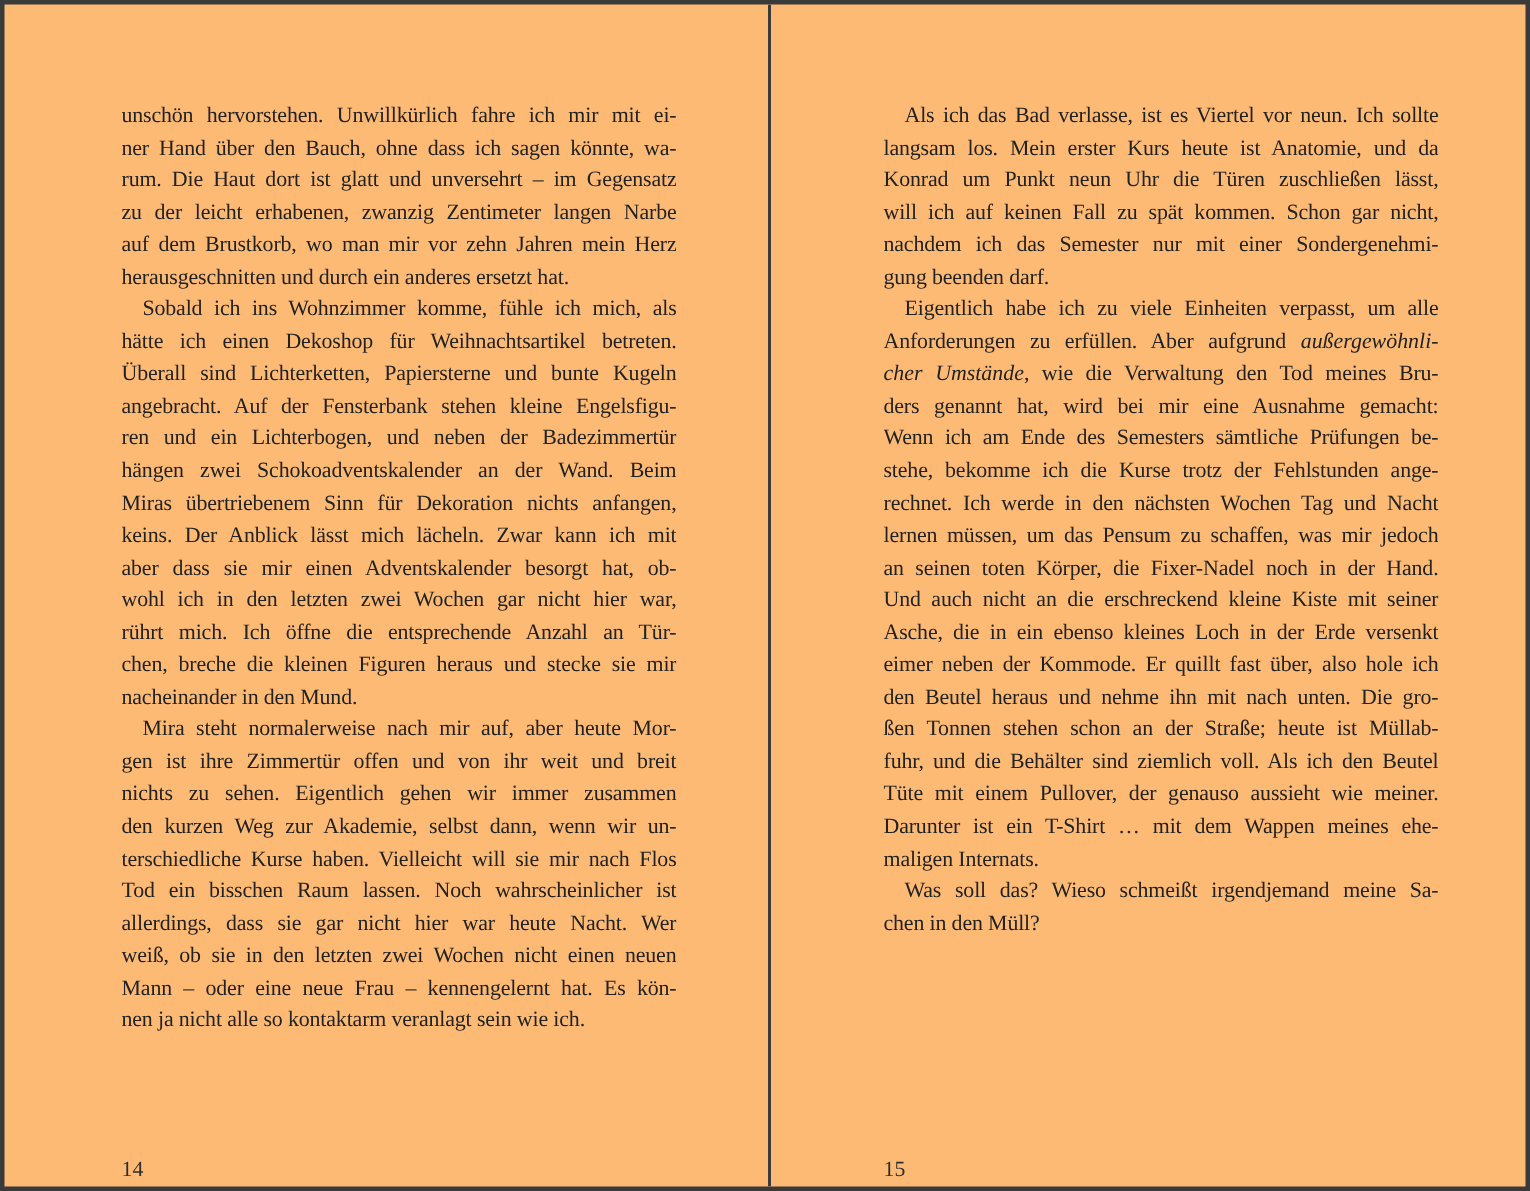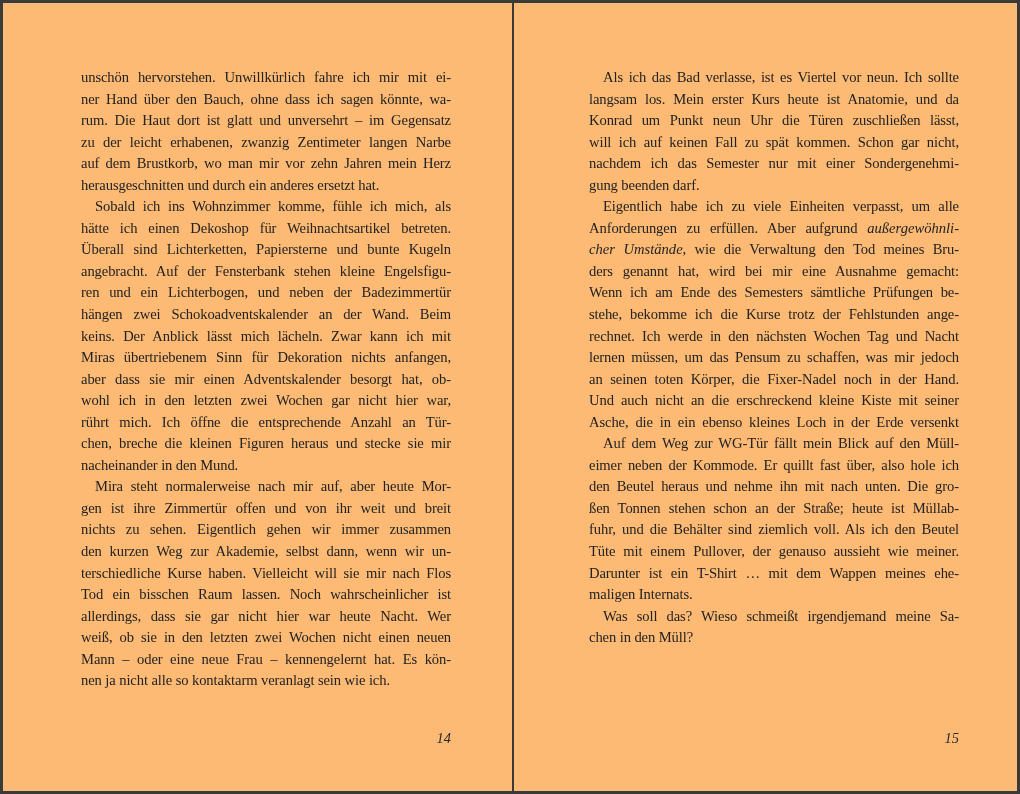--- a/index.html
+++ b/index.html
@@ -57,26 +57,25 @@
     text-align-last: left;
   }
   .line.indent {
     text-indent: 14px;
   }
   .line em {
     letter-spacing: 0;
   }
   .pagenum {
     position: absolute;
-    top: 727px;
+    top: 769px;
     width: 370px;
-    text-align: right;
+    text-align: left;
     font-size: 14.5px;
     color: #2c2c2c;
-    font-style: italic;
   }
   .page-left  .pagenum { left: 78px; }
   .page-right .pagenum { left: 75px; }
 </style>
 </head>
 <body>
 
 <div class="spread">
 
   <div class="page page-left">
@@ -86,22 +85,22 @@
         <div class="line">rum. Die Haut dort ist glatt und unversehrt – im Gegensatz</div>
         <div class="line">zu der leicht erhabenen, zwanzig Zentimeter langen Narbe</div>
         <div class="line">auf dem Brustkorb, wo man mir vor zehn Jahren mein Herz</div>
         <div class="line last">herausgeschnitten und durch ein anderes ersetzt hat.</div>
         <div class="line indent">Sobald ich ins Wohnzimmer komme, fühle ich mich, als</div>
         <div class="line">hätte ich einen Dekoshop für Weihnachtsartikel betreten.</div>
         <div class="line">Überall sind Lichterketten, Papiersterne und bunte Kugeln</div>
         <div class="line">angebracht. Auf der Fensterbank stehen kleine Engelsfigu-</div>
         <div class="line">ren und ein Lichterbogen, und neben der Badezimmertür</div>
         <div class="line">hängen zwei Schokoadventskalender an der Wand. Beim</div>
+        <div class="line">Miras übertriebenem Sinn für Dekoration nichts anfangen,</div>
         <div class="line">keins. Der Anblick lässt mich lächeln. Zwar kann ich mit</div>
-        <div class="line">Miras übertriebenem Sinn für Dekoration nichts anfangen,</div>
         <div class="line">aber dass sie mir einen Adventskalender besorgt hat, ob-</div>
         <div class="line">wohl ich in den letzten zwei Wochen gar nicht hier war,</div>
         <div class="line">rührt mich. Ich öffne die entsprechende Anzahl an Tür-</div>
         <div class="line">chen, breche die kleinen Figuren heraus und stecke sie mir</div>
         <div class="line last">nacheinander in den Mund.</div>
         <div class="line indent">Mira steht normalerweise nach mir auf, aber heute Mor-</div>
         <div class="line">gen ist ihre Zimmertür offen und von ihr weit und breit</div>
         <div class="line">nichts zu sehen. Eigentlich gehen wir immer zusammen</div>
         <div class="line">den kurzen Weg zur Akademie, selbst dann, wenn wir un-</div>
         <div class="line">terschiedliche Kurse haben. Vielleicht will sie mir nach Flos</div>
@@ -128,21 +127,20 @@
         <div class="line">Anforderungen zu erfüllen. Aber aufgrund <em>außergewöhnli-</em></div>
         <div class="line"><em>cher Umstände</em>, wie die Verwaltung den Tod meines Bru-</div>
         <div class="line">ders genannt hat, wird bei mir eine Ausnahme gemacht:</div>
         <div class="line">Wenn ich am Ende des Semesters sämtliche Prüfungen be-</div>
         <div class="line">stehe, bekomme ich die Kurse trotz der Fehlstunden ange-</div>
         <div class="line">rechnet. Ich werde in den nächsten Wochen Tag und Nacht</div>
         <div class="line">lernen müssen, um das Pensum zu schaffen, was mir jedoch</div>
         <div class="line">an seinen toten Körper, die Fixer-Nadel noch in der Hand.</div>
         <div class="line">Und auch nicht an die erschreckend kleine Kiste mit seiner</div>
         <div class="line">Asche, die in ein ebenso kleines Loch in der Erde versenkt</div>
-        <div class="line indent">Auf dem Weg zur WG-Tür fällt mein Blick auf den Müll-</div>
         <div class="line">eimer neben der Kommode. Er quillt fast über, also hole ich</div>
         <div class="line">den Beutel heraus und nehme ihn mit nach unten. Die gro-</div>
         <div class="line">ßen Tonnen stehen schon an der Straße; heute ist Müllab-</div>
         <div class="line">fuhr, und die Behälter sind ziemlich voll. Als ich den Beutel</div>
         <div class="line">Tüte mit einem Pullover, der genauso aussieht wie meiner.</div>
         <div class="line">Darunter ist ein T-Shirt … mit dem Wappen meines ehe-</div>
         <div class="line last">maligen Internats.</div>
         <div class="line indent">Was soll das? Wieso schmeißt irgendjemand meine Sa-</div>
         <div class="line last">chen in den Müll?</div>
       </div>

